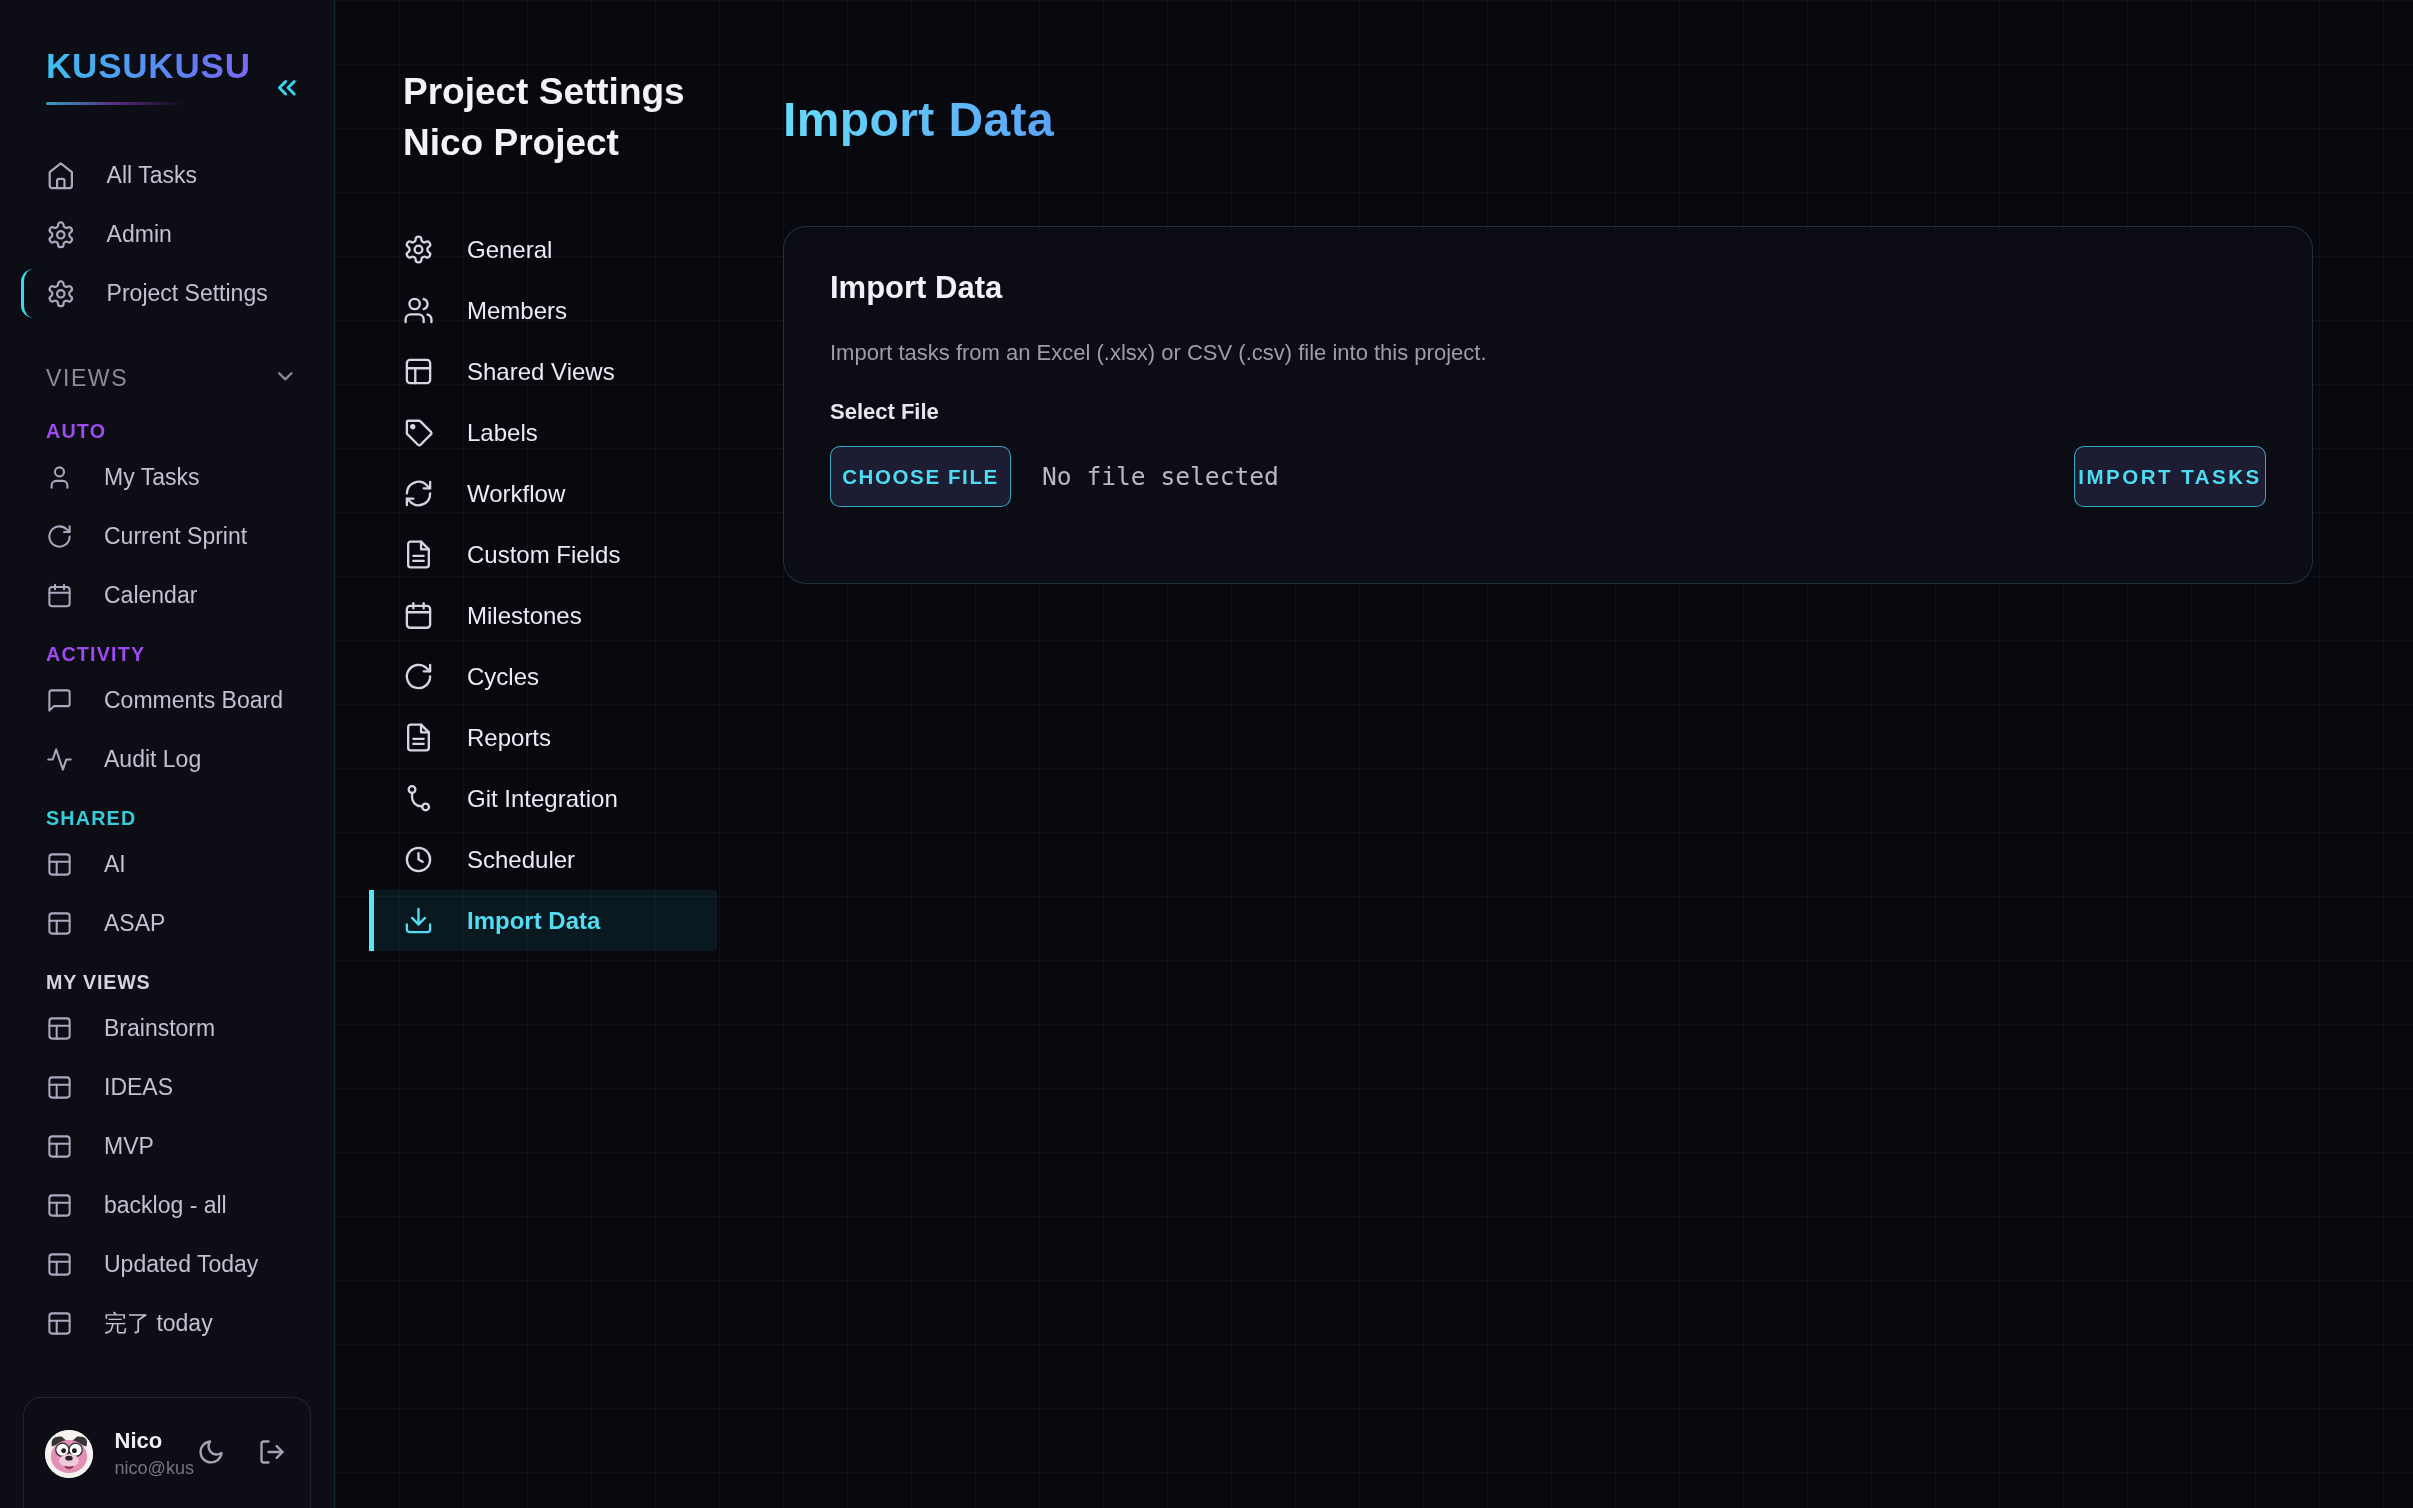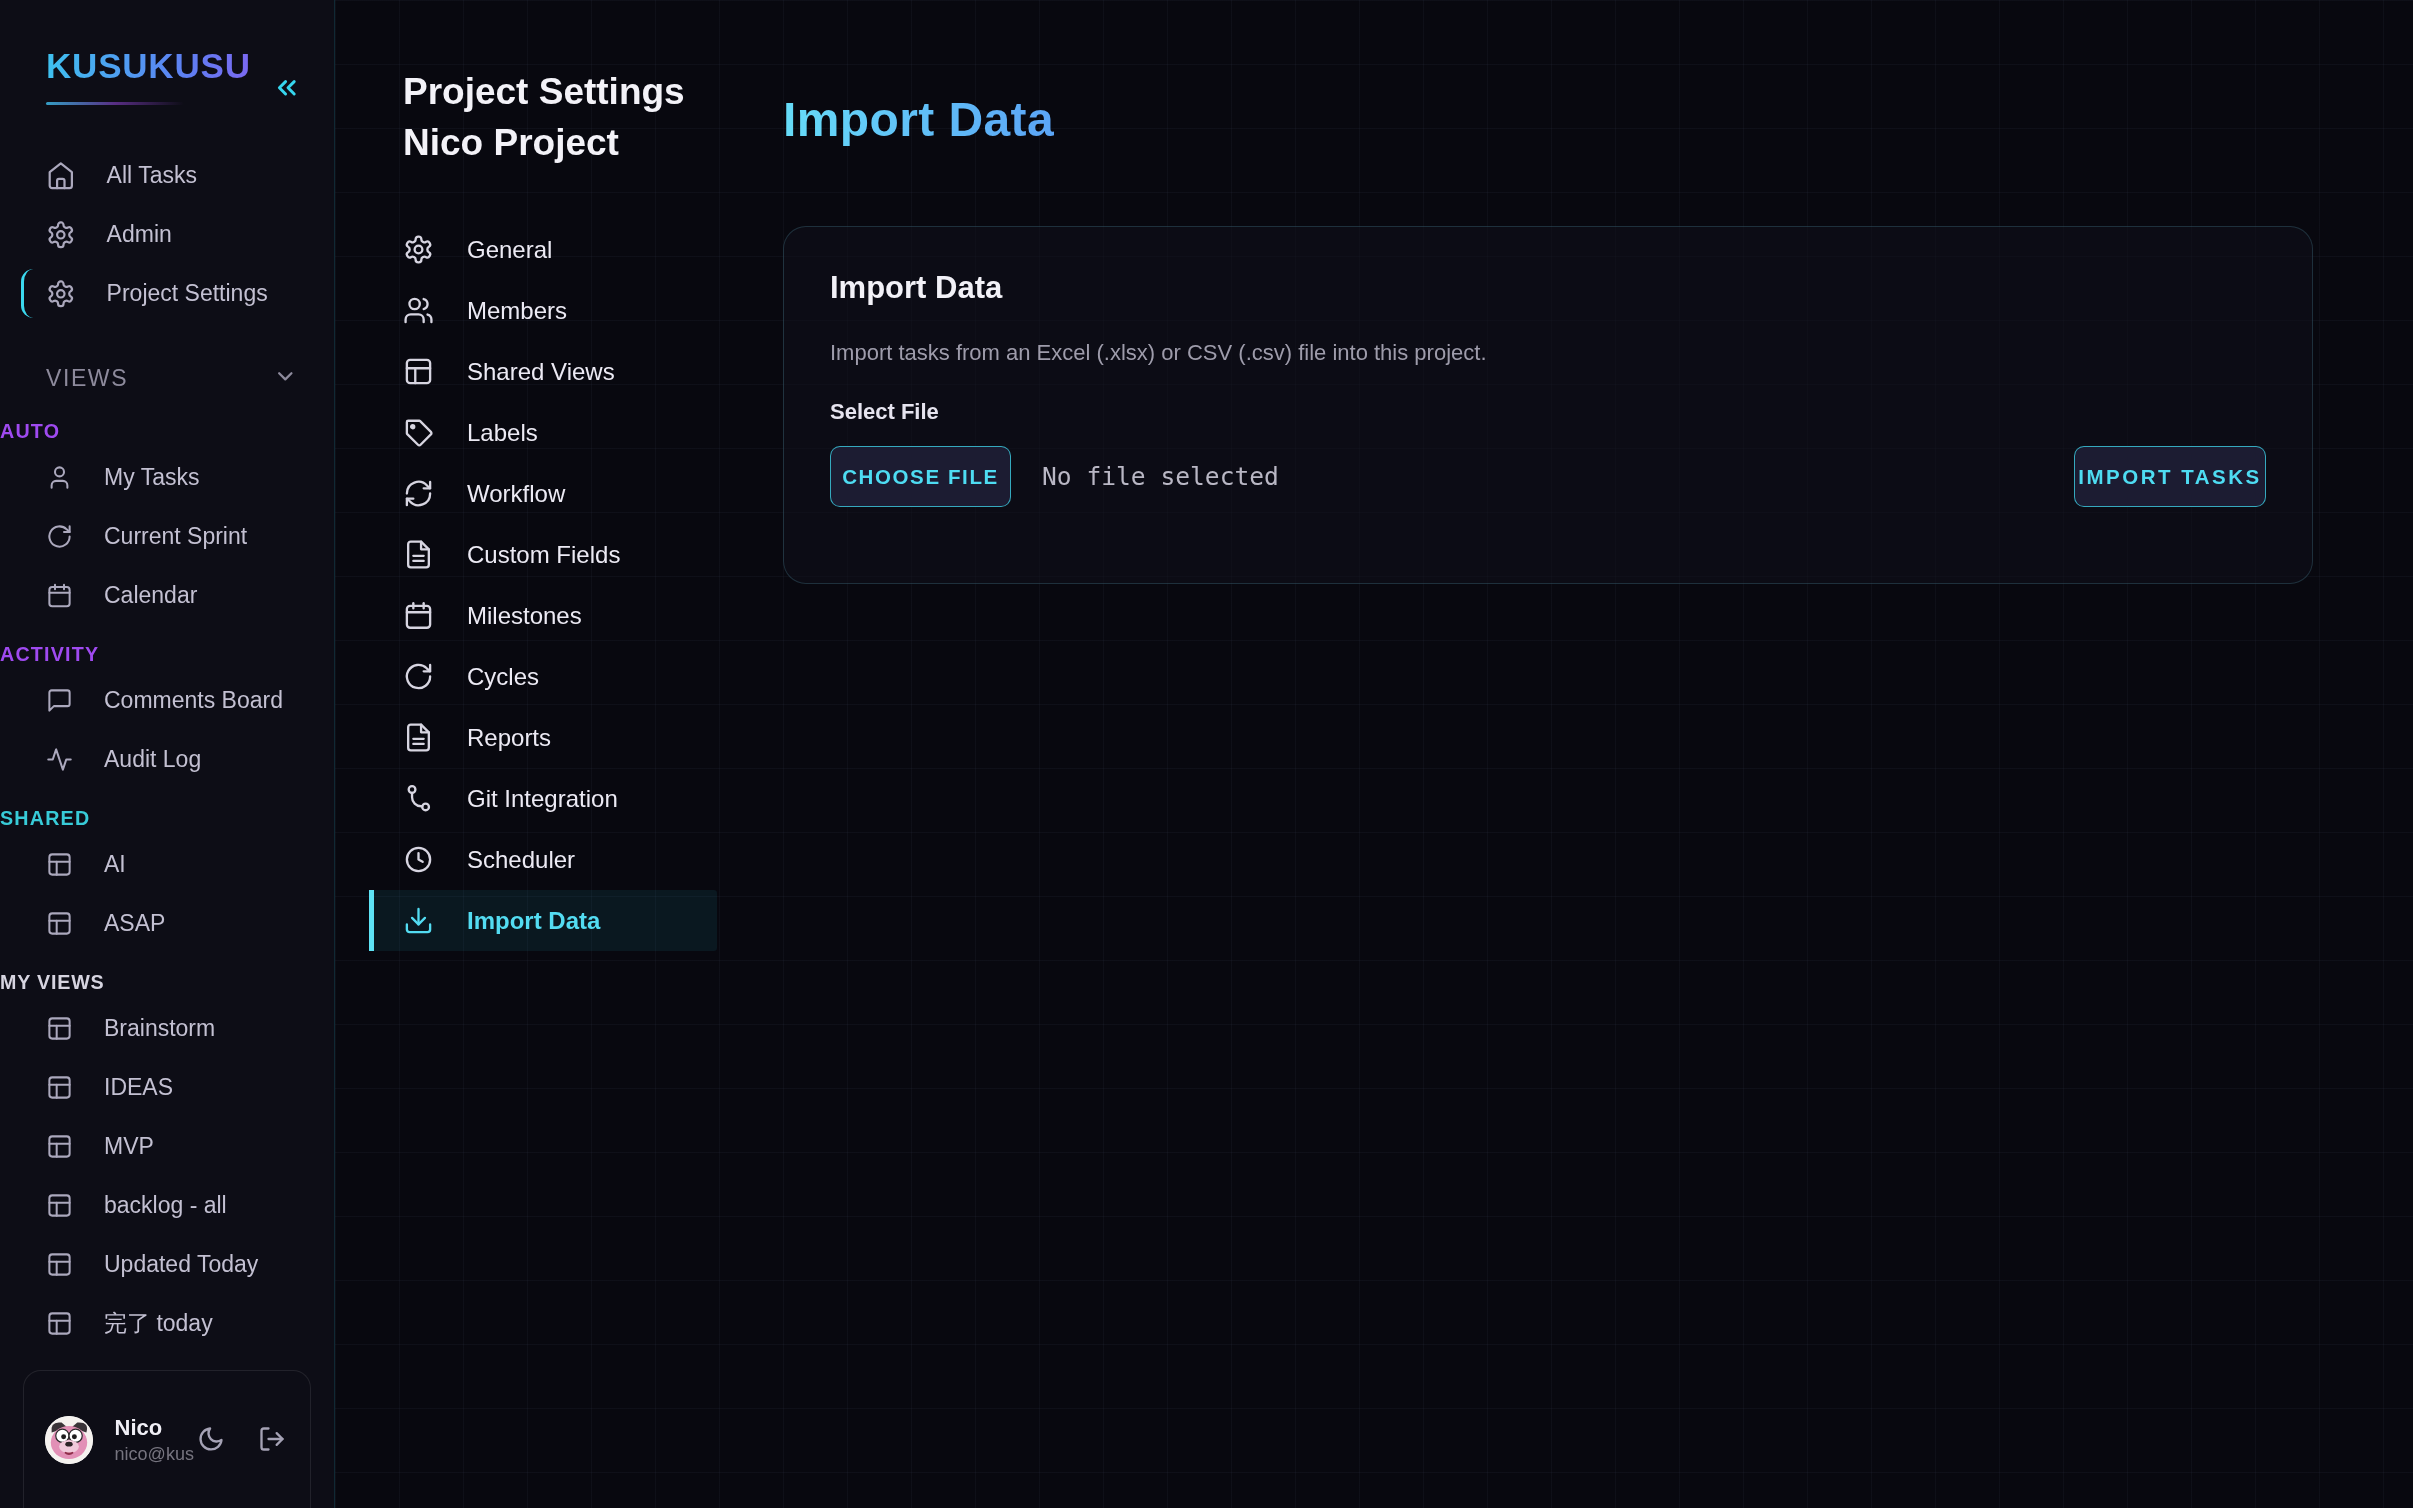--- a/index.html
+++ b/index.html
@@ -47,29 +47,29 @@
     content:""; position:absolute; left:21.3px; top:4.9px; bottom:4.9px; width:21.3px;
     border-left:3.3px solid #3bd9ef; border-radius:18px;
   }
   .section-head {
     margin-top:33px; height:46px; padding:0 36px 0 46px;
     display:flex; align-items:center; justify-content:space-between;
     font-size:23px; letter-spacing:1.6px; color:#8d8a9c; cursor:pointer;
   }
   .section-head svg { width:24.6px; height:24.6px; color:#8d8a9c; }
   .group-title {
-    margin-top:13px; height:33px; display:flex; align-items:center;
+    padding-left:46px; margin-top:13px; height:33px; display:flex; align-items:center;
     font-size:19.7px; font-weight:700; letter-spacing:1.2px;
   }
   .group .side-item { height:59px; }
   .group .side-item .ic { width:27px; height:27px; flex-basis:27px; }
   .side-item .lbl { white-space:nowrap; }
 
   .user-card {
-    position:absolute; left:23px; right:23px; bottom:0; height:139px;
+    position:absolute; left:23px; right:23px; bottom:0; height:112px;
     border:0.8px solid rgba(255,255,255,0.09); border-bottom:none;
     border-radius:18px 18px 0 0;
     display:flex; align-items:center; padding:0 21.3px;
   }
   .avatar { width:48px; height:48px; border-radius:50%; overflow:hidden; flex:0 0 48px; background:#fff; }
   .avatar svg { width:100%; height:100%; }
   .user-meta { margin-left:21.3px; flex:1; min-width:0; }
   .user-name { font-size:22px; font-weight:700; color:#f0eff6; }
   .user-email { font-size:18px; color:#76747f; margin-top:3.3px; white-space:nowrap; overflow:hidden; }
   .user-actions { display:flex; gap:28px; align-items:center; }

